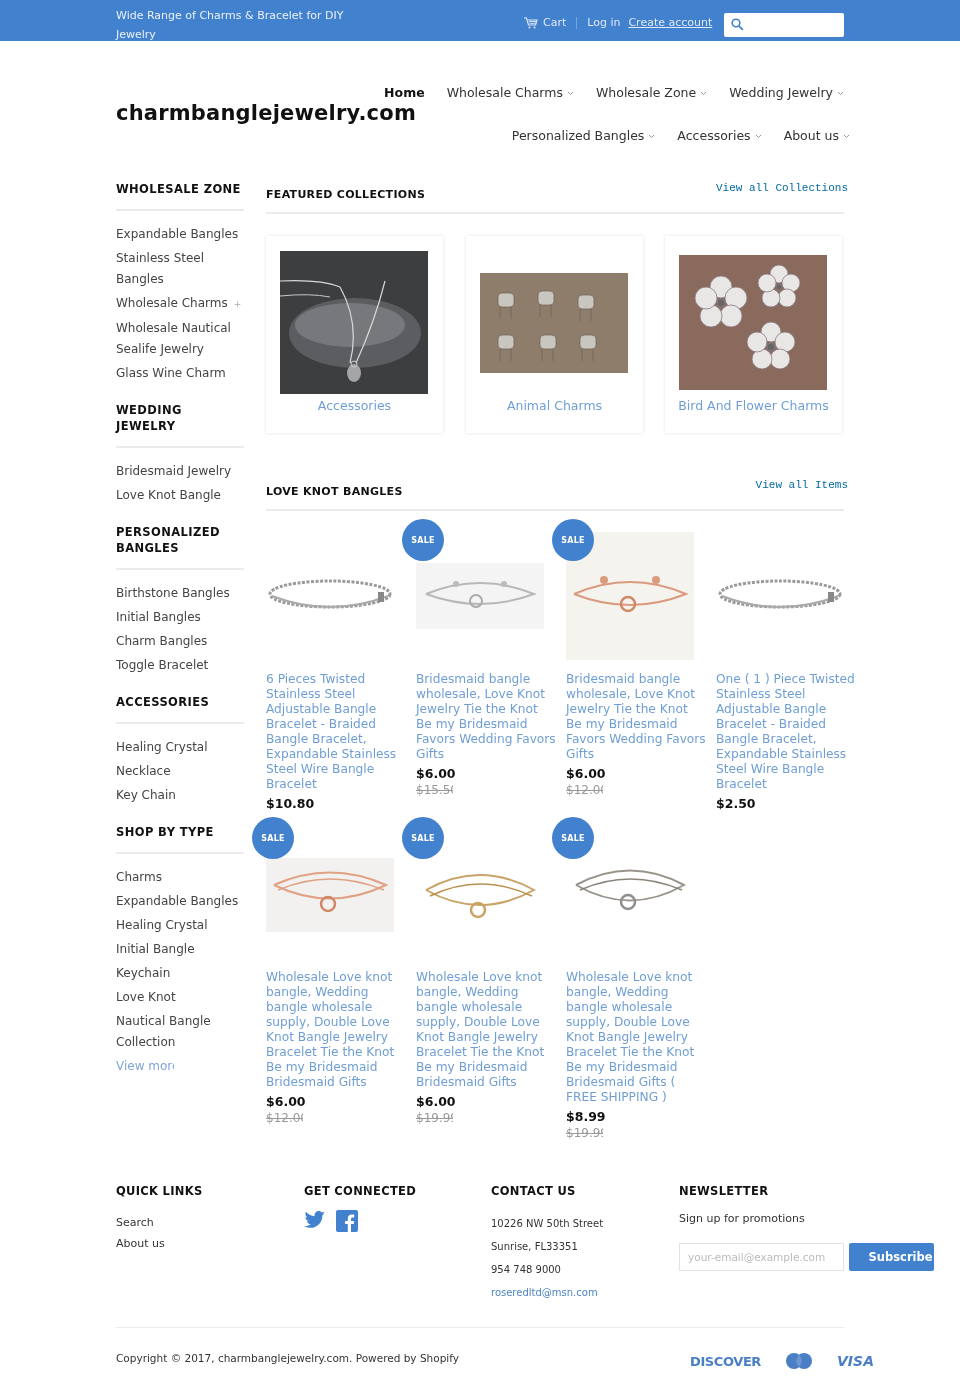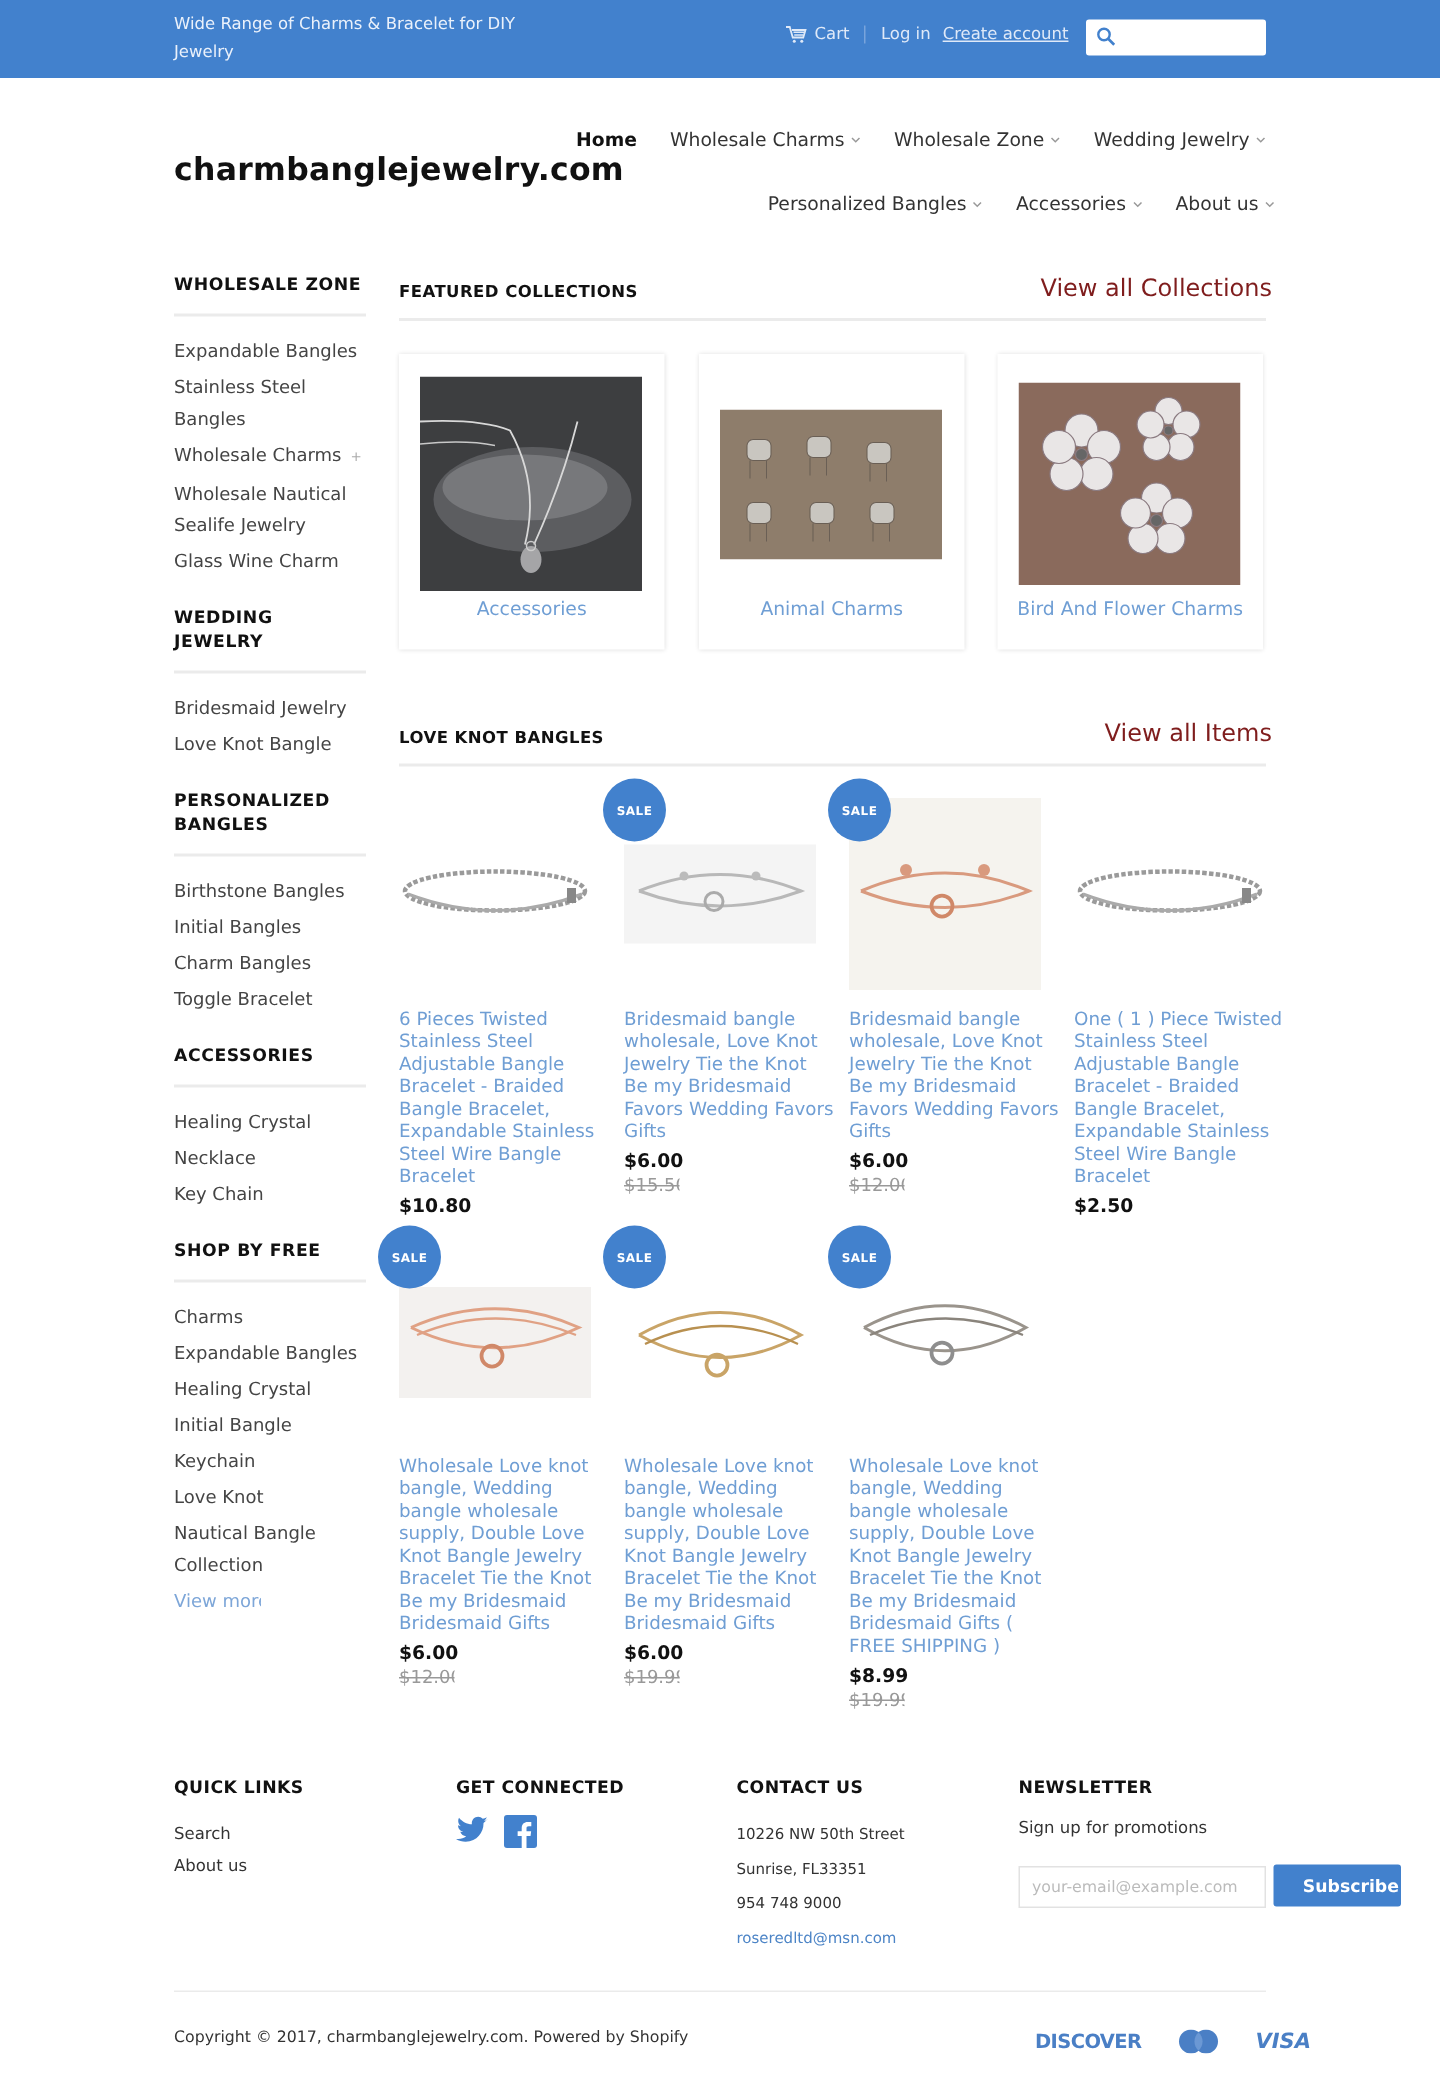--- a/index.html
+++ b/index.html
@@ -1,21 +1,21 @@
 <!DOCTYPE html>
 <html><head>
 <meta charset="utf-8">
 <style>
   * { box-sizing: border-box; margin: 0; padding: 0; }
   html, body { width: 960px; background: #ffffff; }
   body { font-family: "DejaVu Sans", sans-serif; color: #333; position: relative; height: 1398px; overflow: hidden; }
   a { text-decoration: none; }
 
   
-  .topbar { position: absolute; left: 0; top: 0; width: 960px; height: 52px; background: #4281cd; }
+  .topbar { position: absolute; left: 0; top: 0; width: 960px; height: 41px; background: #4281cd; }
   .tagline { position: absolute; left: 116px; top: 6px; width: 240px; font-size: 11px; line-height: 19px; color: #eaf1fb; }
   .top-links { position: absolute; top: 16px; left: 524px; display: flex; align-items: center; font-size: 11px; color: #dfe9f8; }
   .cart-link { display: flex; align-items: center; color: #dfe9f8; }
   .cart-icon { width: 14px; height: 12px; margin-right: 5px; }
   .sep { width: 1px; height: 12px; background: #78a4dc; margin: 0 10px; }
   .top-links a { color: #dfe9f8; }
   .top-links .gap { margin-left: 8px; text-decoration: underline; }
   .search-box { position: absolute; left: 724px; top: 13px; width: 120px; height: 24px; background: #fff; border-radius: 2px; }
   .search-icon { position: absolute; left: 7px; top: 5px; width: 13px; height: 13px; }
 
@@ -32,21 +32,21 @@
   .sidebar { position: absolute; left: 116px; top: 181px; width: 128px; }
   .side-section { margin-bottom: 18px; }
   .side-title { font-size: 11.5px; font-weight: bold; color: #111; letter-spacing: 0.4px; line-height: 16px; padding-bottom: 12px; border-bottom: 2px solid #ebebeb; margin-bottom: 13px; }
   .side-item { display: block; font-size: 12px; color: #444; line-height: 21px; margin-bottom: 3px; }
   .side-item .plus { color: #aaa; font-size: 9px; margin-left: 6px; }
   .side-more { display: block; font-size: 12px; color: #7da6d8; line-height: 21px; width: 58px; overflow: hidden; white-space: nowrap; }
 
   
   .section-head { position: absolute; left: 266px; width: 578px; border-bottom: 2px solid #ebebeb; }
   .section-head .h { font-size: 11px; font-weight: bold; color: #111; letter-spacing: 0.3px; }
-  .section-head .more { position: absolute; right: -4px; top: -1px; font-size: 16px; color: #7f1d1d; }
+  .section-head .more { position: absolute; right: -4px; top: -1px; font-size: 11px; color: #0369a1; font-family: Liberation Mono, monospace; }
   .fc { top: 183px; height: 31px; }
   .lk { top: 480px; height: 31px; }
 
   .coll-card { position: absolute; top: 236px; width: 177px; height: 197px; background: #fff; box-shadow: 0 0 3px rgba(0,0,0,0.12); }
   .coll-img { position: absolute; left: 14px; }
   .coll-label { position: absolute; left: 0; width: 100%; top: 162px; text-align: center; font-size: 12.5px; color: #6f9ed4; }
 
   .prod { position: absolute; width: 140px; }
   .prod-img { position: absolute; left: 0; width: 128px; height: 128px; }
   .prod-title { position: absolute; left: 0; top: 140px; width: 140px; font-size: 12.2px; line-height: 15px; color: #6f9ed4; }
@@ -166,21 +166,21 @@
     <a class="side-item" href="#">Charm Bangles</a>
     <a class="side-item" href="#">Toggle Bracelet</a>
   </div>
   <div class="side-section">
     <div class="side-title">ACCESSORIES</div>
     <a class="side-item" href="#">Healing Crystal</a>
     <a class="side-item" href="#">Necklace</a>
     <a class="side-item" href="#">Key Chain</a>
   </div>
   <div class="side-section">
-    <div class="side-title">SHOP BY FREE</div>
+    <div class="side-title">SHOP BY TYPE</div>
     <a class="side-item" href="#">Charms</a>
     <a class="side-item" href="#">Expandable Bangles</a>
     <a class="side-item" href="#">Healing Crystal</a>
     <a class="side-item" href="#">Initial Bangle</a>
     <a class="side-item" href="#">Keychain</a>
     <a class="side-item" href="#">Love Knot</a>
     <a class="side-item" href="#">Nautical Bangle Collection</a>
     <a class="side-more" href="#">View more</a>
   </div>
 </aside>

